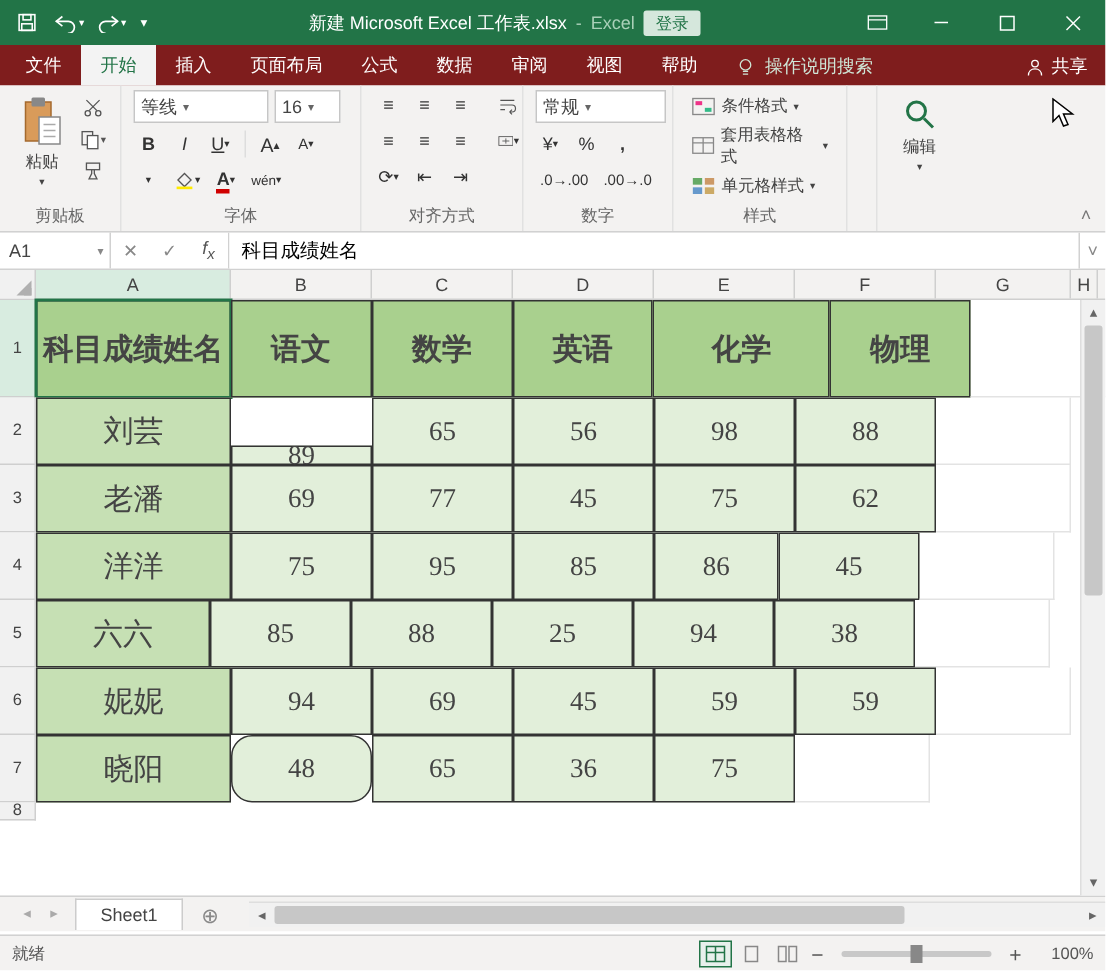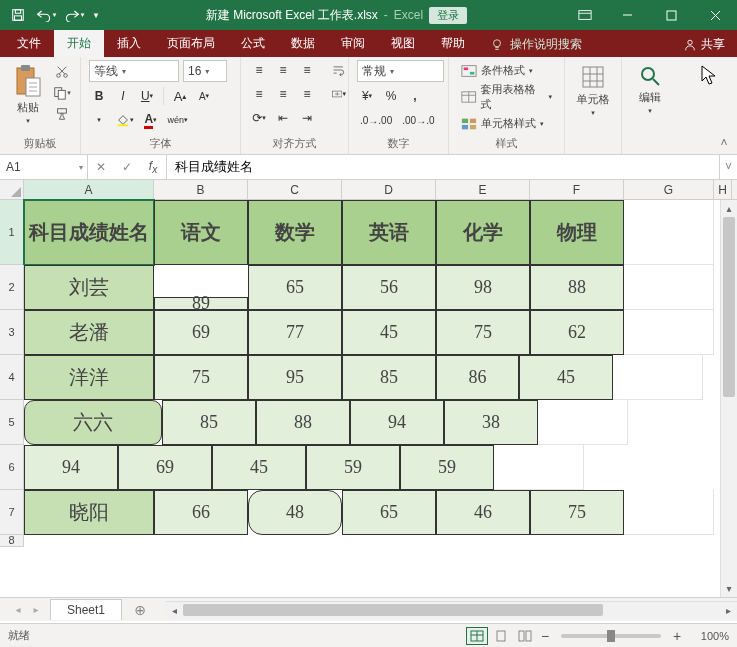--- a/index.html
+++ b/index.html
@@ -41,21 +41,21 @@
 .ribbon-sep { width:1px; height:18px; background:#ddd; margin:0 2px;}
 
 .styles-body { display:flex; flex-direction:column; gap:2px; padding-top:2px;}
 .styles-body .row { display:flex; align-items:center; gap:4px; font-size:11px; cursor:pointer; padding:1px 4px;}
 
 .collapse-btn { position:absolute; right:4px; bottom:2px; width:18px; height:18px; display:flex; align-items:center; justify-content:center; cursor:pointer; color:#777;}
 svg { display:block; }
 
 
 .formula-bar { height:25px; border-bottom:1px solid #d1d1d1; display:flex; align-items:stretch; background:#fff; }
-.name-box { width:88px; border-right:1px solid #d1d1d1; display:flex; align-items:center; padding:0 6px; font-size:12px; position:relative;}
+.name-box { width:74px; border-right:1px solid #d1d1d1; display:flex; align-items:center; padding:0 6px; font-size:12px; position:relative;}
 .name-box .nb-arrow { position:absolute; right:4px; font-size:8px; color:#888; cursor:pointer;}
 .fx-btns { display:flex; align-items:center; border-right:1px solid #d1d1d1;}
 .fx-btns .fxi { width:26px; text-align:center; font-size:12px; color:#888; cursor:pointer; }
 .fx-btns .fx { font-style:italic; color:#555;}
 .formula-input { flex:1; border:none; padding:0 8px; font-size:13px; outline:none; }
 .fb-expand { width:18px; border-left:1px solid #d1d1d1; display:flex; align-items:center; justify-content:center; color:#888; cursor:pointer;}
 
 
 .grid-wrap { position:absolute; top:180px; left:0; right:0; bottom:26px; background:#fff; overflow:hidden; display:flex; flex-direction:column;}
 .col-headers { display:flex; height:20px; border-bottom:1px solid #cfcfcf; background:#f3f2f1; font-size:12px;}
@@ -368,31 +368,20 @@
             <rect x="10" y="8" width="7" height="5" fill="#ca6"></rect>
           </svg>
           <span>单元格样式</span>
           <span style="font-size:7px;">▾</span>
         </div>
     </div>
     <div class="group-label">样式</div>
   </div>
 
   <div class="group">
-    <div class="big-btn">
-      <svg width="26" height="26" viewBox="0 0 26 26" fill="none" stroke="#888">
-          <rect x="3" y="3" width="20" height="20"></rect>
-          <line x1="3" y1="10" x2="23" y2="10"></line>
-          <line x1="3" y1="17" x2="23" y2="17"></line>
-          <line x1="10" y1="3" x2="10" y2="23"></line>
-          <line x1="17" y1="3" x2="17" y2="23"></line>
-        </svg>
-      <span>单元格</span>
-        <span style="font-size:7px;">▾</span>
-    </div>
     <div class="group-label">&nbsp;</div>
   </div>
 
   <div class="group" style="border-right:none;">
     <div class="big-btn">
       <svg width="24" height="24" viewBox="0 0 24 24" fill="none" stroke="#227447" stroke-width="2">
           <circle cx="10" cy="10" r="6"></circle>
           <line x1="15" y1="15" x2="21" y2="21"></line>
         </svg>
       <span>编辑</span>
@@ -431,21 +420,21 @@
     <div class="col-hdr col-H">H</div>
   </div>
 
   <div class="body-rows" id="body-rows" style="flex:1; position:relative;">
       <div class="row" style="height:65px;">
         <div class="row-hdr active">1</div>
         <div class="data-cell hd-cell col-A sel" style="width:130px;">科目成绩姓名</div>
         <div class="data-cell hd-cell col-BF" style="width:94px;">语文</div>
         <div class="data-cell hd-cell col-BF" style="width:94px;">数学</div>
         <div class="data-cell hd-cell col-BF" style="width:94px;">英语</div>
-        <div class="data-cell hd-cell col-BF" style="width:94px;">化学</div>
+        <div class="data-cell hd-cell col-BF" style="width:118px;">化学</div>
         <div class="data-cell hd-cell col-BF" style="width:94px;">物理</div>
         <div class="cell col-G" style="width:90px;height:65px;"></div>
       </div>
       <div class="row" style="height:45px;">
         <div class="row-hdr">2</div>
         <div class="data-cell name-cell" style="width:130px;">刘芸</div>
         <div class="data-cell val-cell" style="width:94px;margin-top:32px;">89</div>
         <div class="data-cell val-cell" style="width:94px;">65</div>
         <div class="data-cell val-cell" style="width:94px;">56</div>
         <div class="data-cell val-cell" style="width:94px;">98</div>
@@ -467,43 +456,44 @@
         <div class="data-cell name-cell" style="width:130px;">洋洋</div>
         <div class="data-cell val-cell" style="width:94px;">75</div>
         <div class="data-cell val-cell" style="width:94px;">95</div>
         <div class="data-cell val-cell" style="width:94px;">85</div>
         <div class="data-cell val-cell" style="width:83px;">86</div>
         <div class="data-cell val-cell" style="width:94px;">45</div>
         <div class="cell" style="width:90px;height:45px;"></div>
       </div>
       <div class="row" style="height:45px;">
         <div class="row-hdr">5</div>
-        <div class="data-cell name-cell" style="width:138px;border-radius:10px;">六六</div>
+        <div class="data-cell name-cell" style="width:116px;">六六</div>
         <div class="data-cell val-cell" style="width:94px;">85</div>
         <div class="data-cell val-cell" style="width:94px;">88</div>
+        <div class="data-cell val-cell" style="width:94px;">25</div>
         <div class="data-cell val-cell" style="width:94px;">94</div>
         <div class="data-cell val-cell" style="width:94px;">38</div>
         <div class="cell" style="width:90px;height:45px;"></div>
       </div>
       <div class="row" style="height:45px;">
         <div class="row-hdr">6</div>
+        <div class="data-cell name-cell" style="width:130px;">妮妮</div>
         <div class="data-cell val-cell" style="width:94px;">94</div>
         <div class="data-cell val-cell" style="width:94px;">69</div>
         <div class="data-cell val-cell" style="width:94px;">45</div>
         <div class="data-cell val-cell" style="width:94px;">59</div>
         <div class="data-cell val-cell" style="width:94px;">59</div>
         <div class="cell" style="width:90px;height:45px;"></div>
       </div>
       <div class="row" style="height:45px;">
         <div class="row-hdr">7</div>
         <div class="data-cell name-cell" style="width:130px;">晓阳</div>
-        <div class="data-cell val-cell" style="width:94px;">66</div>
         <div class="data-cell val-cell" style="width:94px;border-radius:14px;">48</div>
         <div class="data-cell val-cell" style="width:94px;">65</div>
-        <div class="data-cell val-cell" style="width:94px;">46</div>
+        <div class="data-cell val-cell" style="width:94px;">36</div>
         <div class="data-cell val-cell" style="width:94px;">75</div>
         <div class="cell" style="width:90px;height:45px;"></div>
       </div>
       <div class="row" style="height:12px;">
         <div class="row-hdr">8</div>
       </div>
 
     <div class="vscroll">
       <div class="sbtn">▴</div>
       <div class="thumb"></div>

